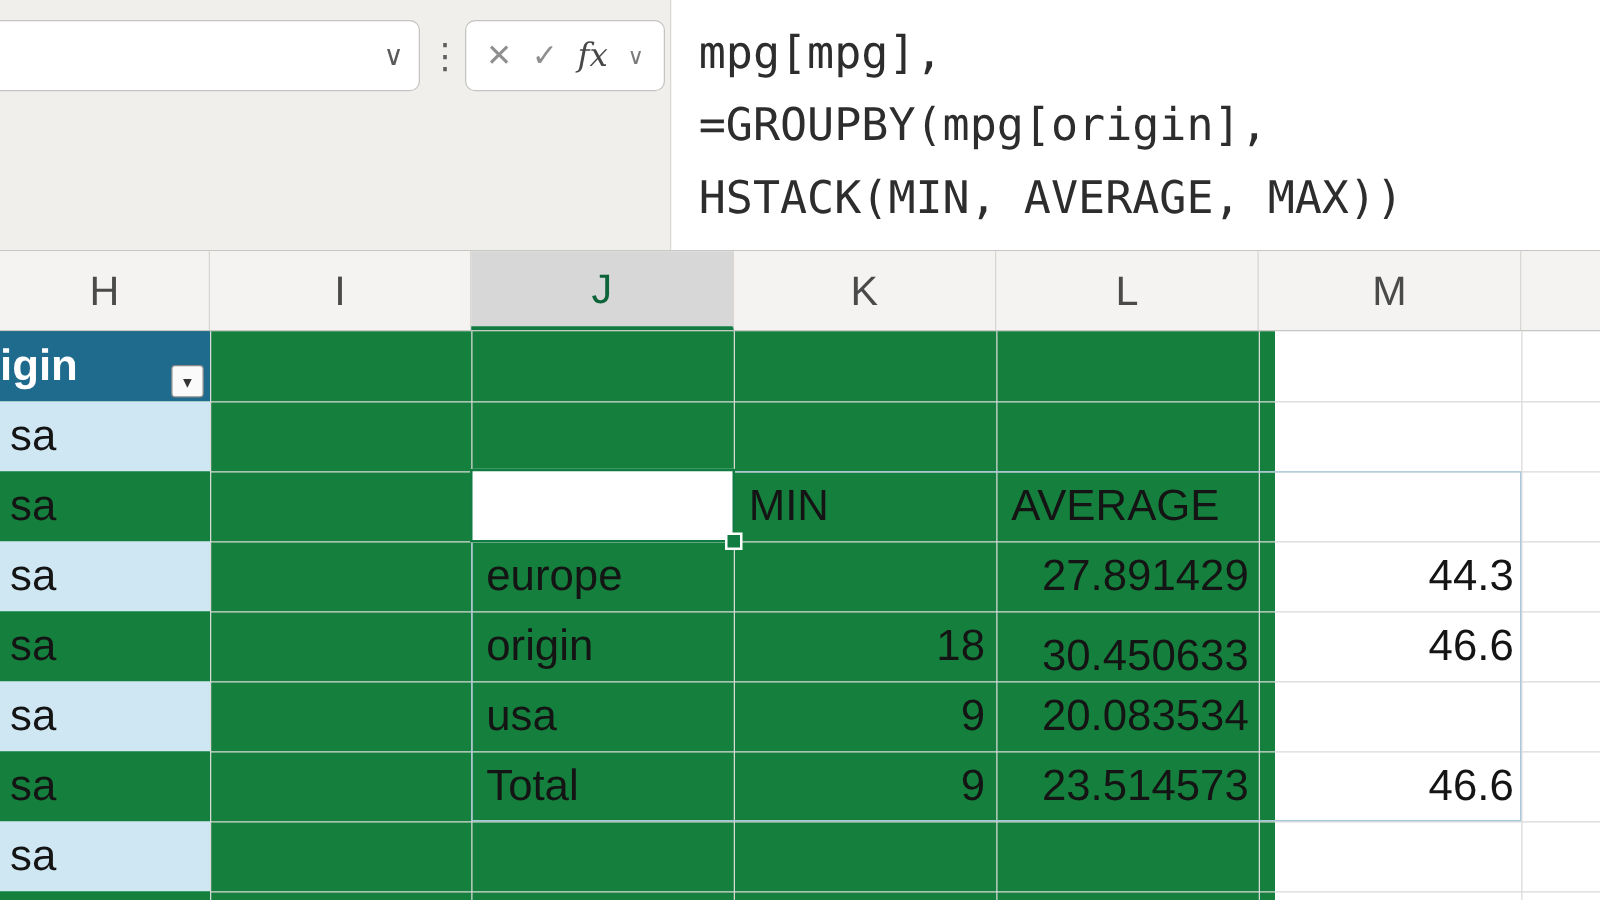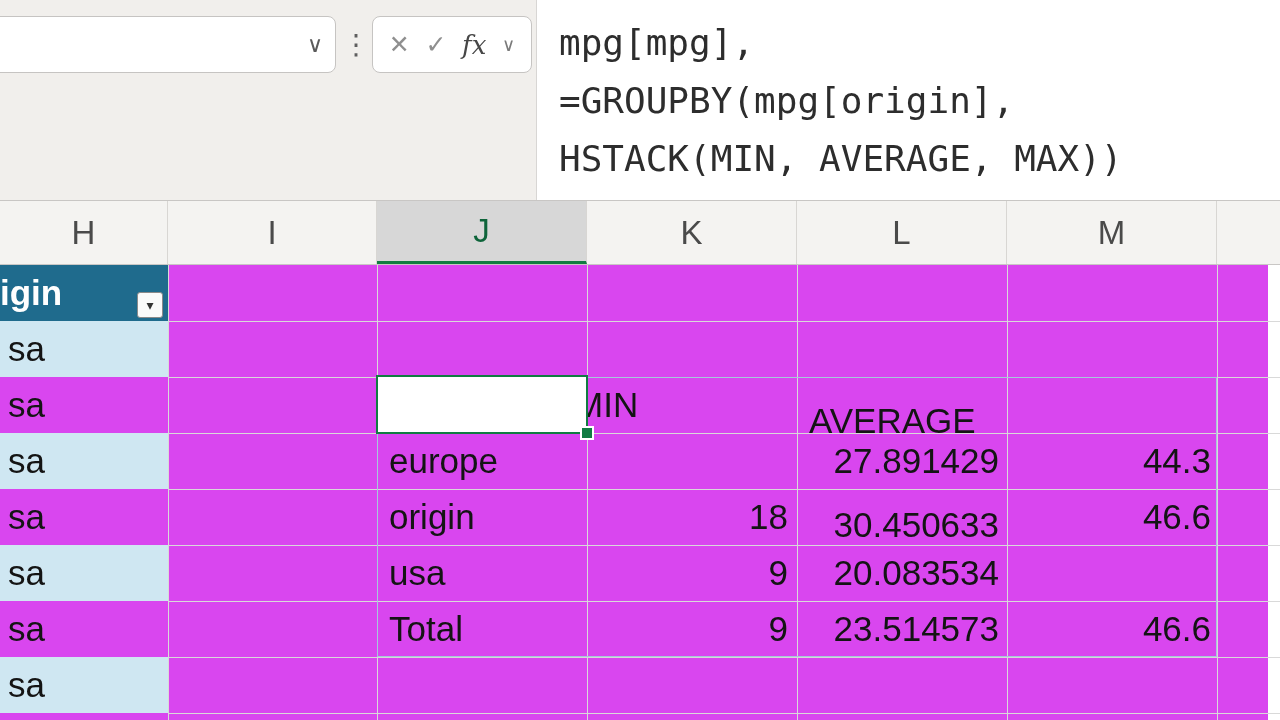--- a/index.html
+++ b/index.html
@@ -52,21 +52,21 @@
     box-sizing:border-box; border-right:1px solid #d8d6d3;
     display:flex; align-items:center; justify-content:center;
     font-size:33px; color:#4a4a4a; cursor:pointer;
   }
   .colh.sel {
     background:#d7d7d7; color:#0e643a;
     border-bottom:3px solid #107c41;
   }
   .colh.filler { border-right:none; cursor:default; }
   
-  #grid { position:absolute; left:0; top:265px; width:1268px; height:455px; background:#d946ef; }
+  #grid { position:absolute; left:0; top:265px; width:1020px; height:455px; background:#15803d; }
   .vline { position:absolute; top:0; width:1px; height:455px; background:#d9d9d9; }
   .hline { position:absolute; left:168px; width:1112px; height:1px; background:#d9d9d9; }
   
   .hcell {
     position:absolute; left:0; width:168px; height:56px; box-sizing:border-box;
     display:flex; align-items:center; padding-left:8px;
     font-size:35px; color:#141414; cursor:cell;
   }
   .hcell.thead {
     background:#1f6b8d; color:#ffffff; font-weight:bold; padding-left:0;
@@ -154,22 +154,22 @@
   <div class="hcell band" style="top:56px">sa</div>
   <div class="hcell" style="top:112px">sa</div>
   <div class="hcell band" style="top:168px">sa</div>
   <div class="hcell" style="top:224px">sa</div>
   <div class="hcell band" style="top:280px">sa</div>
   <div class="hcell" style="top:336px">sa</div>
   <div class="hcell band" style="top:392px">sa</div>
 
   <div class="spill"></div>
 
-  <div class="rcell" style="left:574px;top:112px">MIN</div>
-  <div class="rcell" style="left:809px;top:128px">AVERAGE</div>
+  <div class="rcell" style="left:599px;top:112px">MIN</div>
+  <div class="rcell" style="left:809px;top:112px">AVERAGE</div>
 
   <div class="rcell" style="left:389px;top:168px">europe</div>
   <div class="rcell num" style="left:799px;top:168px;width:200px">27.891429</div>
   <div class="rcell num" style="left:1009px;top:168px;width:202px">44.3</div>
 
   <div class="rcell" style="left:389px;top:224px">origin</div>
   <div class="rcell num" style="left:589px;top:224px;width:199px">18</div>
   <div class="rcell num" style="left:799px;top:232px;width:200px">30.450633</div>
   <div class="rcell num" style="left:1009px;top:224px;width:202px">46.6</div>
 

